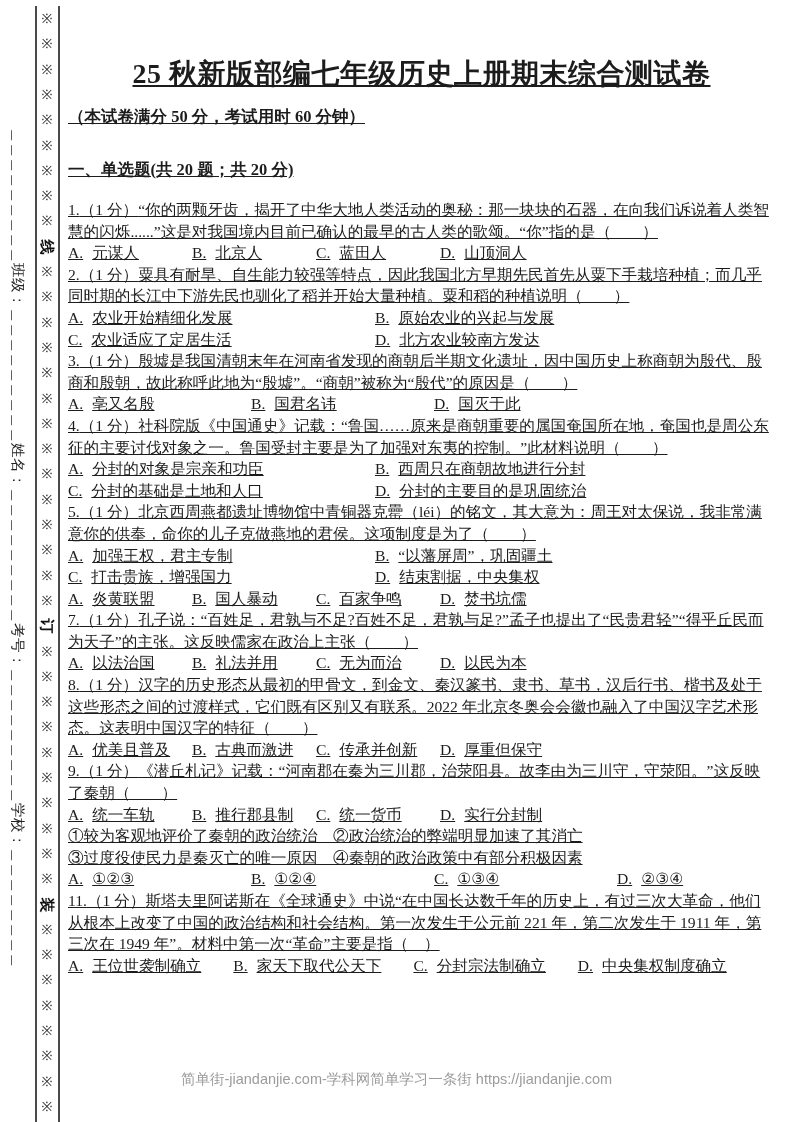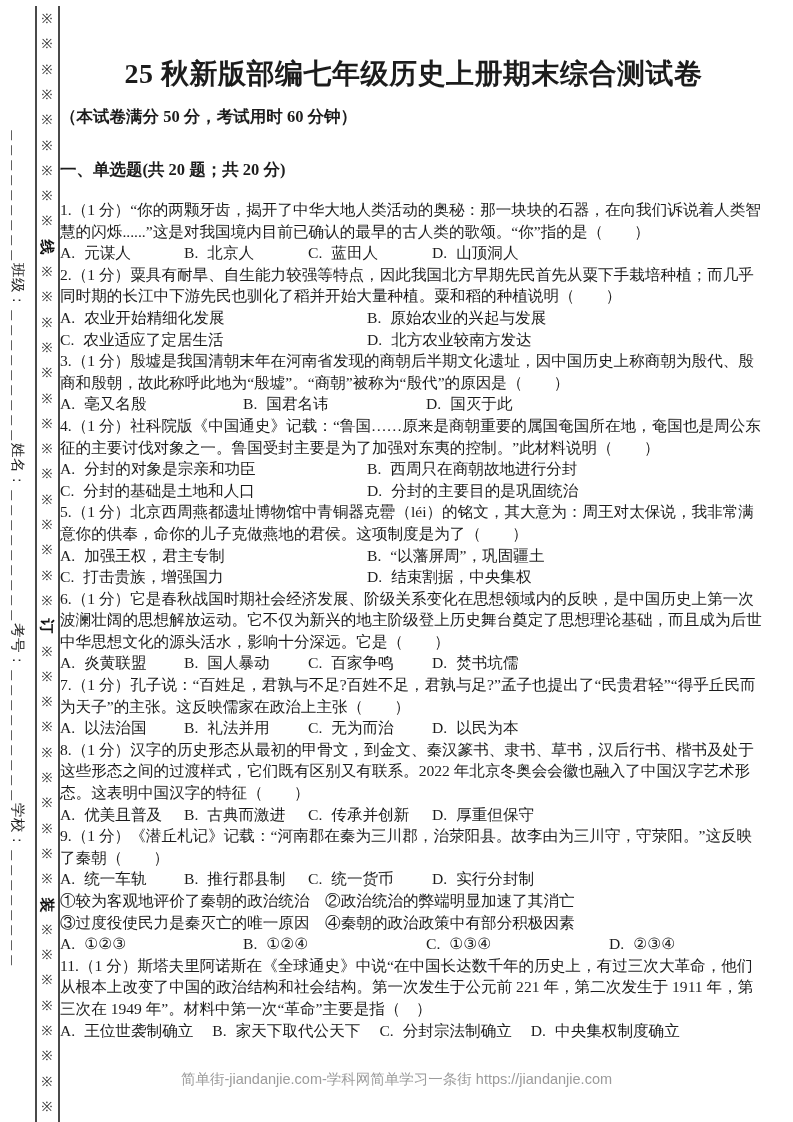--- a/index.html
+++ b/index.html
@@ -14,34 +14,34 @@
   
   #binding-strip span{position:absolute;left:37px;width:20px;text-align:center;font-size:13px;line-height:14px;color:#262626;}
   #binding-strip .bind-char{font-weight:bold;font-size:15px;color:#111;transform:rotate(90deg);}
   
   #field-strip{
     position:absolute;left:2px;top:128px;height:960px;width:32px;
     writing-mode:vertical-rl;text-orientation:sideways;
     font-size:14.5px;line-height:32px;color:#222;letter-spacing:.5px;white-space:nowrap;
   }
   
-  #content{position:absolute;left:60px;top:50px;width:707px;}
+  #content{position:absolute;left:68px;top:50px;width:707px;text-decoration:underline;}
   #page-title{text-align:center;font-size:28px;font-weight:bold;letter-spacing:.5px;margin:6px 0 0;line-height:36px;}
   #subtitle{text-align:left;font-size:16.5px;font-weight:bold;margin:14px 0 0;line-height:22px;}
   #section-heading{font-size:16.5px;font-weight:bold;margin:31px 0 0;line-height:22px;}
   #questions{font-size:15.6px;line-height:21.6px;margin-top:18px;}
   #questions p{margin:0;}
   .q-number,.q-score{white-space:nowrap;}
   .opt .key{margin-right:9px;}
   .opts{line-height:21.6px;}
   .opts.row{display:flex;}
   .opts.row .opt{min-width:124px;}
   .opts.row-wide{display:flex;}
   .opts.row-wide .opt{min-width:183px;}
-  .opts.row-tight{display:flex;column-gap:19px;}
+  .opts.row-tight{display:flex;column-gap:32px;}
   .opts.grid{display:grid;grid-template-columns:307px 1fr;}
   
   #footer{
     position:absolute;top:1070px;left:0;width:793px;text-align:center;
     font-size:14.5px;color:#9b9b9b;
     font-family:"Liberation Sans","DejaVu Sans",sans-serif;
   }
 </style>
 </head>
 <body>
@@ -139,21 +139,20 @@
       <div class="question">
         <p class="q-stem"><span class="q-number">5.</span><span class="q-score">（1 分）</span><span class="q-text">北京西周燕都遗址博物馆中青铜器克罍（léi）的铭文，其大意为：周王对太保说，我非常满意你的供奉，命你的儿子克做燕地的君侯。这项制度是为了（　　）</span></p>
         <div class="opts grid">
           <span class="opt"><span class="key">A.</span><span class="label">加强王权，君主专制</span></span>
           <span class="opt"><span class="key">B.</span><span class="label">“以藩屏周”，巩固疆土</span></span>
           <span class="opt"><span class="key">C.</span><span class="label">打击贵族，增强国力</span></span>
           <span class="opt"><span class="key">D.</span><span class="label">结束割据，中央集权</span></span>
         </div>
       </div>
       <div class="question">
-        <p class="q-stem"><span class="q-number">6.</span><span class="q-score">（1 分）</span><span class="q-text">它是春秋战国时期社会经济发展、阶级关系变化在思想领域内的反映，是中国历史上第一次波澜壮阔的思想解放运动。它不仅为新兴的地主阶级登上历史舞台奠定了思想理论基础，而且成为后世中华思想文化的源头活水，影响十分深远。它是（　　）</span></p>
         <div class="opts row">
           <span class="opt"><span class="key">A.</span><span class="label">炎黄联盟</span></span>
           <span class="opt"><span class="key">B.</span><span class="label">国人暴动</span></span>
           <span class="opt"><span class="key">C.</span><span class="label">百家争鸣</span></span>
           <span class="opt"><span class="key">D.</span><span class="label">焚书坑儒</span></span>
         </div>
       </div>
       <div class="question">
         <p class="q-stem"><span class="q-number">7.</span><span class="q-score">（1 分）</span><span class="q-text">孔子说：“百姓足，君孰与不足?百姓不足，君孰与足?”孟子也提出了“民贵君轻”“得乎丘民而为天子”的主张。这反映儒家在政治上主张（　　）</span></p>
         <div class="opts row">

